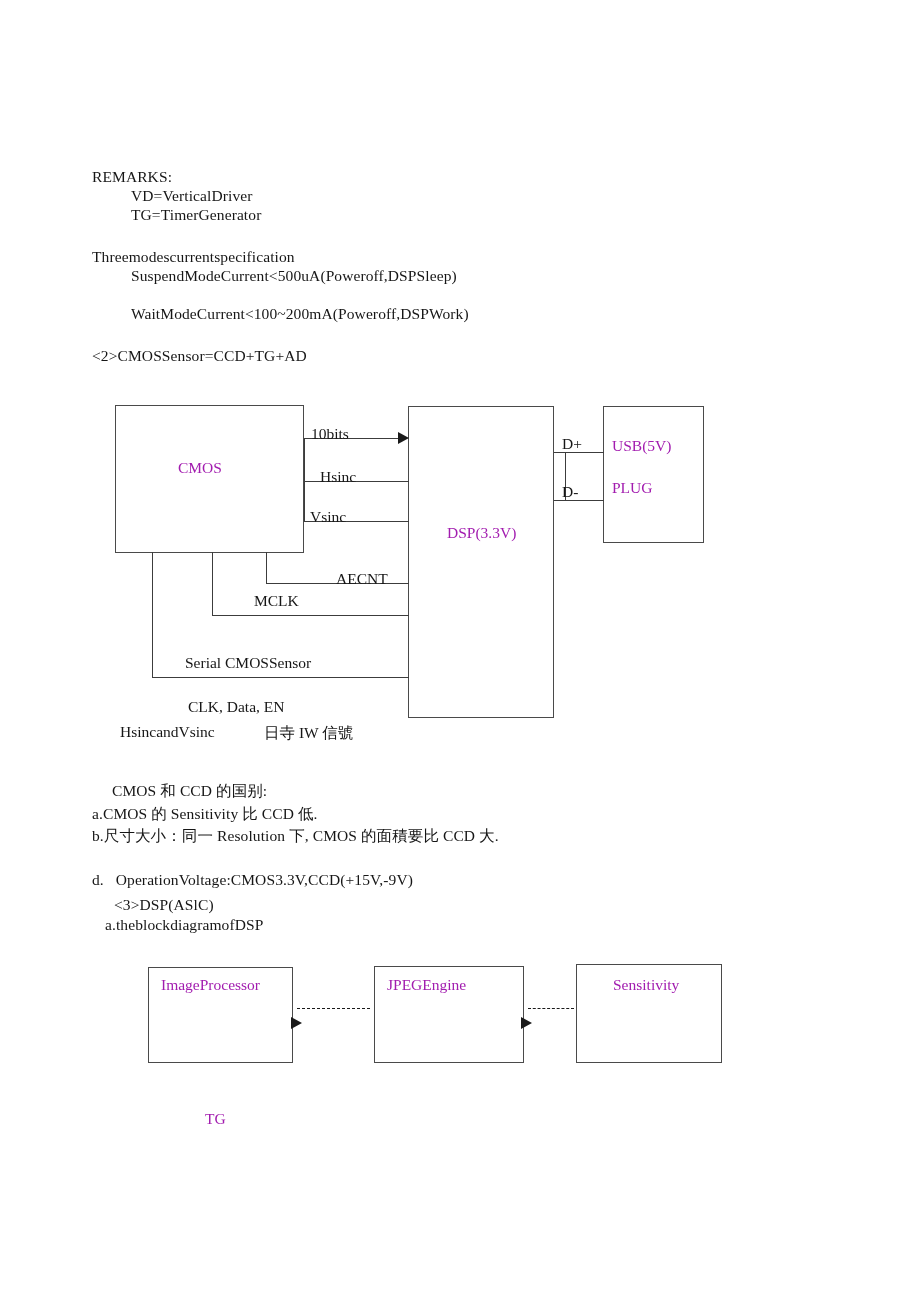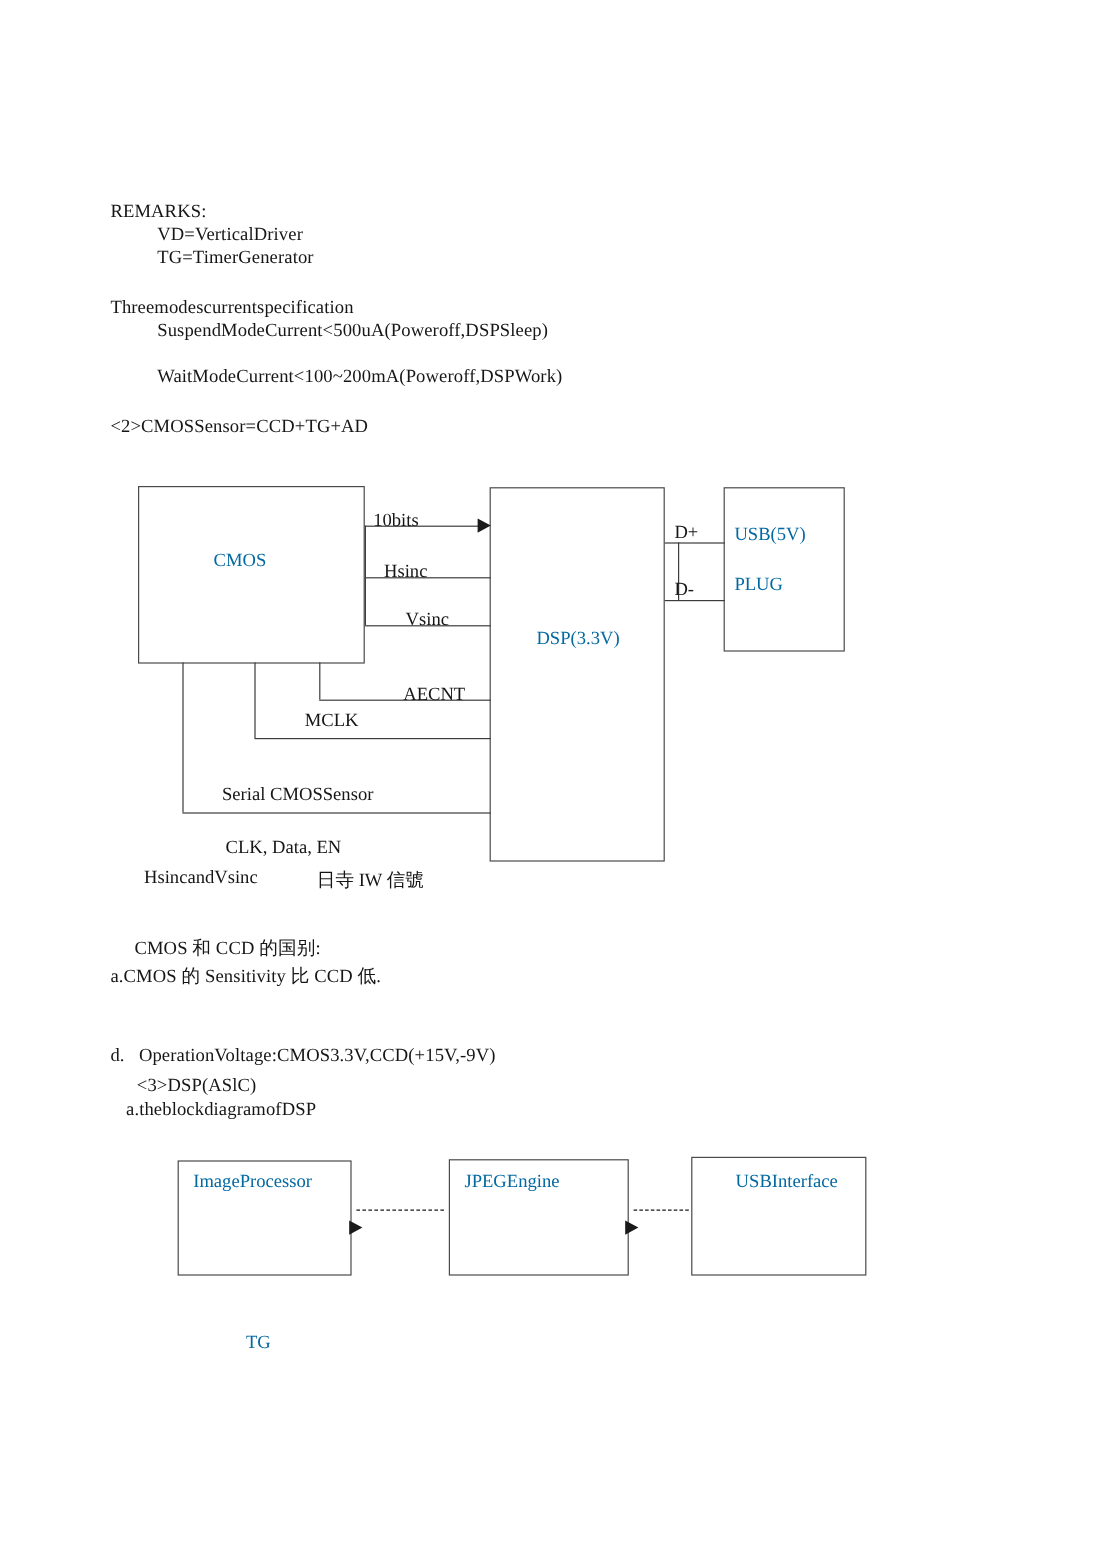--- a/index.html
+++ b/index.html
@@ -35,21 +35,21 @@
   .box {
     position: absolute;
     border: 1.3px solid #4a4a4a;
     background: #ffffff;
     box-sizing: border-box;
   }
   .box-label {
     position: absolute;
     white-space: pre;
     font-size: 15.5px;
-    color: #0369a1;
+    color: #a21caf;
   }
   .hline {
     position: absolute;
     height: 0;
     border-top: 1.6px solid #3c3c3c;
   }
   .vline {
     position: absolute;
     width: 0;
     border-left: 1.6px solid #3c3c3c;
@@ -104,21 +104,21 @@
     <div class="hline" style="left:304px; top:438px; width:100px;"></div>
     <div class="arrow-r" style="left:398px; top:432px;"></div>
     <div class="sig-label" style="left:311px; top:425px;">10bits</div>
 
     <div class="vline" style="left:304px; top:438px; height:43px;"></div>
     <div class="hline" style="left:304px; top:481px; width:105px;"></div>
     <div class="sig-label" style="left:320px; top:468px;">Hsinc</div>
 
     <div class="vline" style="left:304px; top:481px; height:40px;"></div>
     <div class="hline" style="left:304px; top:521px; width:105px;"></div>
-    <div class="sig-label" style="left:338px; top:508px;">Vsinc</div>
+    <div class="sig-label" style="left:310px; top:508px;">Vsinc</div>
 
     <div class="vline" style="left:266px; top:552px; height:31px;"></div>
     <div class="hline" style="left:266px; top:583px; width:143px;"></div>
     <div class="sig-label" style="left:298px; top:570px;margin-left:38px;">AECNT</div>
 
     <div class="vline" style="left:212px; top:552px; height:63px;"></div>
     <div class="hline" style="left:212px; top:615px; width:197px;"></div>
     <div class="sig-label" style="left:254px; top:592px;">MCLK</div>
 
     <div class="vline" style="left:152px; top:552px; height:125px;"></div>
@@ -133,35 +133,36 @@
     <div class="hline" style="left:554px; top:500px; width:50px;"></div>
     <div class="sig-label" style="left:562px; top:483px;">D-</div>
 
     <div class="sig-label" style="left:188px; top:698px;">CLK, Data, EN</div>
     <div class="sig-label" style="left:120px; top:723px;">HsincandVsinc</div>
     <div class="sig-label" style="left:264px; top:723px;">日寺 IW 信號</div>
   </div>
 
   <div class="txt" style="left:112px; top:781px;">CMOS 和 CCD 的国别:</div>
   <div class="txt" style="left:92px; top:804px;">a.CMOS 的 Sensitivity 比 CCD 低.</div>
+  <div class="txt" style="left:92px; top:826px;">b.尺寸大小：同一 Resolution 下, CMOS 的面積要比 CCD 大.</div>
   <div class="txt" style="left:92px; top:870px;">d.   OperationVoltage:CMOS3.3V,CCD(+15V,-9V)</div>
 
   <div class="txt" style="left:92px; top:895px;margin-left:22px;">&lt;3&gt;DSP(ASlC)</div>
   <div class="txt" style="left:105px; top:915px;">a.theblockdiagramofDSP</div>
 
   <div>
 
     <div class="box" style="left:148px; top:967px; width:145px; height:96px;"></div>
     <div class="box-label" style="left:161px; top:976px;">ImageProcessor</div>
 
     <div class="box" style="left:374px; top:966px; width:150px; height:97px;"></div>
     <div class="box-label" style="left:387px; top:976px;">JPEGEngine</div>
 
     <div class="box" style="left:576px; top:964px; width:146px; height:99px;"></div>
-    <div class="box-label" style="left:613px; top:976px;">USBInterface</div>
+    <div class="box-label" style="left:613px; top:976px;">Sensitivity</div>
 
     <div class="dashline" style="left:297px; top:1008px; width:73px;"></div>
     <div class="arrow-r" style="left:291px; top:1017px;"></div>
 
     <div class="dashline" style="left:528px; top:1008px; width:46px;"></div>
     <div class="arrow-r" style="left:521px; top:1017px;"></div>
 
     <div class="box-label" style="left:205px; top:1110px;">TG</div>
   </div>
 

